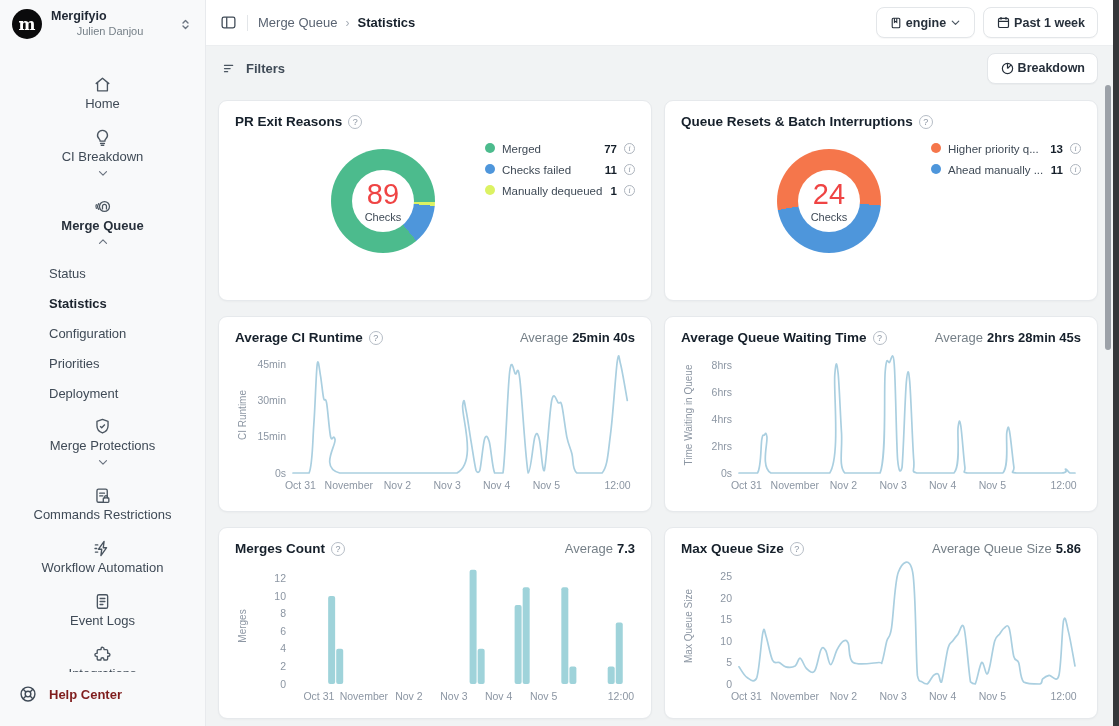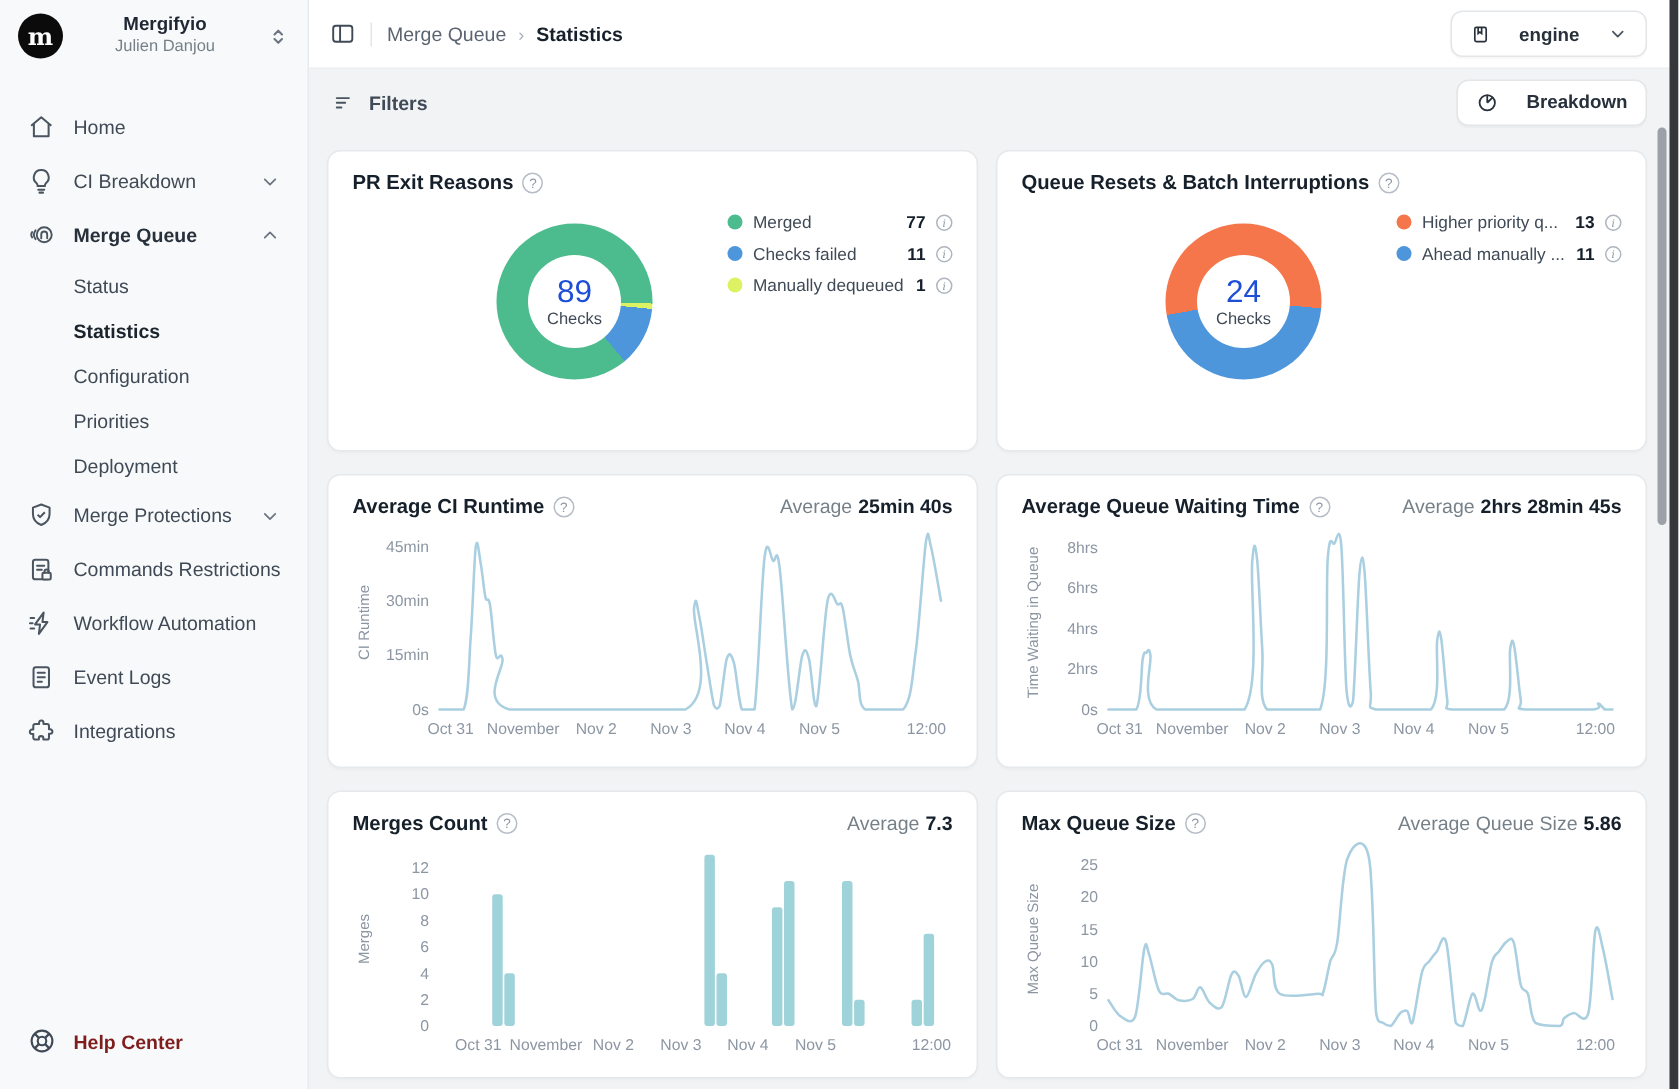--- a/index.html
+++ b/index.html
@@ -8,26 +8,26 @@
   .app { position:relative; width:1119px; height:726px; display:flex; }
 
   
   .sidebar { width:206px; height:726px; background:#F8F9FA; border-right:1px solid #E8EAED;
     display:flex; flex-direction:column; flex:none; }
   .org { display:flex; align-items:center; gap:9px; padding:9px 12px 8px 12px; }
   .org-logo { width:30px; height:30px; border-radius:50%; background:#0B0B0C; color:#fff;
     display:flex; align-items:center; justify-content:center; font-weight:bold; font-size:16px;
     font-family:"DejaVu Serif", serif; flex:none; }
   .org-meta { flex:1; min-width:0; }
-  .org-name { font-size:12.5px; font-weight:bold; color:#1F2733; line-height:1.25;text-align:center; }
+  .org-name { font-size:12.5px; font-weight:bold; color:#1F2733; line-height:1.25; }
   .org-user { font-size:11px; color:#768088; line-height:1.25;text-align:center; }
   .org-unfold { color:#6B7480; display:flex; }
   .nav { padding:22px 10px 8px 10px; flex:1; overflow:hidden; }
-  .nav-item { display:flex; align-items:center; gap:12px; padding:6px 8px; border-radius:6px;
-    color:#3F4A56; font-size:13px; cursor:pointer; margin-bottom:5px; }
+  .nav-item { display:flex; align-items:center; gap:2px; padding:6px 8px; border-radius:6px;
+    color:#3F4A56; font-size:13px; cursor:pointer; margin-bottom:5px;flex-direction:column; }
   .nav-item .ni-icon { width:19px; height:19px; display:flex; color:#4A5560; flex:none; }
   .nav-item .ni-label { flex:1; }
   .nav-item.bold .ni-label { font-weight:bold; color:#27303B; }
   .nav-item .ni-chevron { display:flex; color:#6B7480; }
   .nav-children { margin:0 0 4px 0; }
   .nav-child { padding:6px 8px 6px 39px; font-size:13px; color:#3F4A56; border-radius:6px;
     cursor:pointer; margin-bottom:3px; }
   .nav-child.active { font-weight:bold; color:#1B232D; }
   .sidebar-footer { padding:12px 18px 22px 18px; }
   .help-row { display:flex; align-items:center; gap:11px; color:#7f1d1d; font-size:13px;
@@ -38,21 +38,21 @@
   .main { flex:1; display:flex; flex-direction:column; min-width:0; }
   .topbar { height:46px; background:#FFFFFF; border-bottom:1px solid #ECEEF0;
     display:flex; align-items:center; padding:0 21px 0 14px; gap:10px; flex:none; }
   .panel-btn { display:flex; color:#3F4A56; cursor:pointer; }
   .tb-divider { width:1px; height:16px; background:#E3E6E9; }
   .crumbs { display:flex; align-items:center; gap:8px; font-size:13px; }
   .crumb-parent { color:#5A6472; cursor:pointer; }
   .crumb-sep { color:#A8AFB8; font-size:12px; }
   .crumb-current { color:#16202B; font-weight:bold; }
   .tb-right { margin-left:auto; display:flex; gap:8px; }
-  .btn { height:31px; display:flex; align-items:center; gap:19px; padding:0 12px;
+  .btn { height:31px; display:flex; align-items:center; gap:3px; padding:0 12px;
     background:#fff; border:1px solid #E3E6E9; border-radius:8px; font-size:12.5px;
     font-weight:bold; color:#27303B; cursor:pointer; box-shadow:0 1px 1px rgba(20,30,40,.03); }
   .btn .b-icon { display:flex; color:#27303B; }
   .btn .b-chevron { display:flex; color:#4A5560; }
 
   .filterbar { height:44px; display:flex; align-items:center; padding:0 21px 0 16px; flex:none; }
   .filters { display:flex; align-items:center; gap:9px; color:#3F4A56; font-size:13px;
     font-weight:bold; cursor:pointer; }
   .filters .f-icon { display:flex; color:#4A5560; }
   .filterbar .btn { margin-left:auto; }
@@ -69,21 +69,21 @@
     cursor:pointer; flex:none; }
   .card-avg { margin-left:auto; font-size:13px; color:#768088; }
   .card-avg b { color:#16202B; margin-left:4px; }
 
   
   .donut-body { display:flex; margin-top:6px; }
   .donut-wrap { position:relative; width:104px; height:104px; margin:14px 0 0 96px; flex:none; }
   .donut { width:104px; height:104px; border-radius:50%; }
   .donut-hole { position:absolute; inset:21px; background:#fff; border-radius:50%;
     display:flex; flex-direction:column; align-items:center; justify-content:center; }
-  .donut-value { font-size:21px; color:#1d4ed8; line-height:1.1; }
+  .donut-value { font-size:29px; color:#ef4444; line-height:1.1; }
   .donut-label { font-size:11px; color:#3F4A56; }
   .legend { margin-left:auto; width:150px; padding-top:8px; }
   .legend-row { display:flex; align-items:flex-start; gap:7px; margin-bottom:9px; }
   .legend-dot { width:10px; height:10px; border-radius:50%; flex:none; }
   .legend-label { flex:1; font-size:11.5px; color:#3F4A56; white-space:nowrap;
     overflow:hidden; text-overflow:ellipsis; }
   .legend-value { font-size:11.5px; font-weight:bold; color:#16202B; }
   .info-badge { width:11px; height:11px; border-radius:50%; border:1px solid #AEB5BE;
     color:#8C96A3; font-size:7px; display:flex; align-items:center; justify-content:center;
     cursor:pointer; flex:none; font-family:"DejaVu Serif", serif; font-style:italic; }
@@ -246,20 +246,29 @@
                 <rect x="5.5" y="3.8" width="13" height="16.4" rx="1.8"></rect>
                 <path d="M9.3 3.8v7l2-1.6 2 1.6v-7"></path>
               </svg>
           </span>
           <span>engine</span>
           <span class="b-chevron">
             <svg width="13" height="13" viewBox="0 0 24 24" fill="none" stroke="currentColor" stroke-width="2.2" stroke-linecap="round" stroke-linejoin="round">
                 <path d="M6 9.5l6 6 6-6"></path>
               </svg>
           </span>
+        </button>
+        <button class="btn">
+          <span class="b-icon">
+            <svg width="15" height="15" viewBox="0 0 24 24" fill="none" stroke="currentColor" stroke-width="1.9">
+                <rect x="4" y="5.5" width="16" height="14.5" rx="2.2"></rect>
+                <path d="M8 3.2v4.2M16 3.2v4.2M4 10.3h16"></path>
+              </svg>
+          </span>
+          <span>Past 1 week</span>
         </button>
       </div>
     </div>
 
     <div class="filterbar">
       <div class="filters">
         <span class="f-icon">
           <svg width="15" height="15" viewBox="0 0 24 24" fill="none" stroke="currentColor" stroke-width="2" stroke-linecap="round">
               <path d="M4 7h13M4 12h9M4 17h5"></path>
             </svg>

